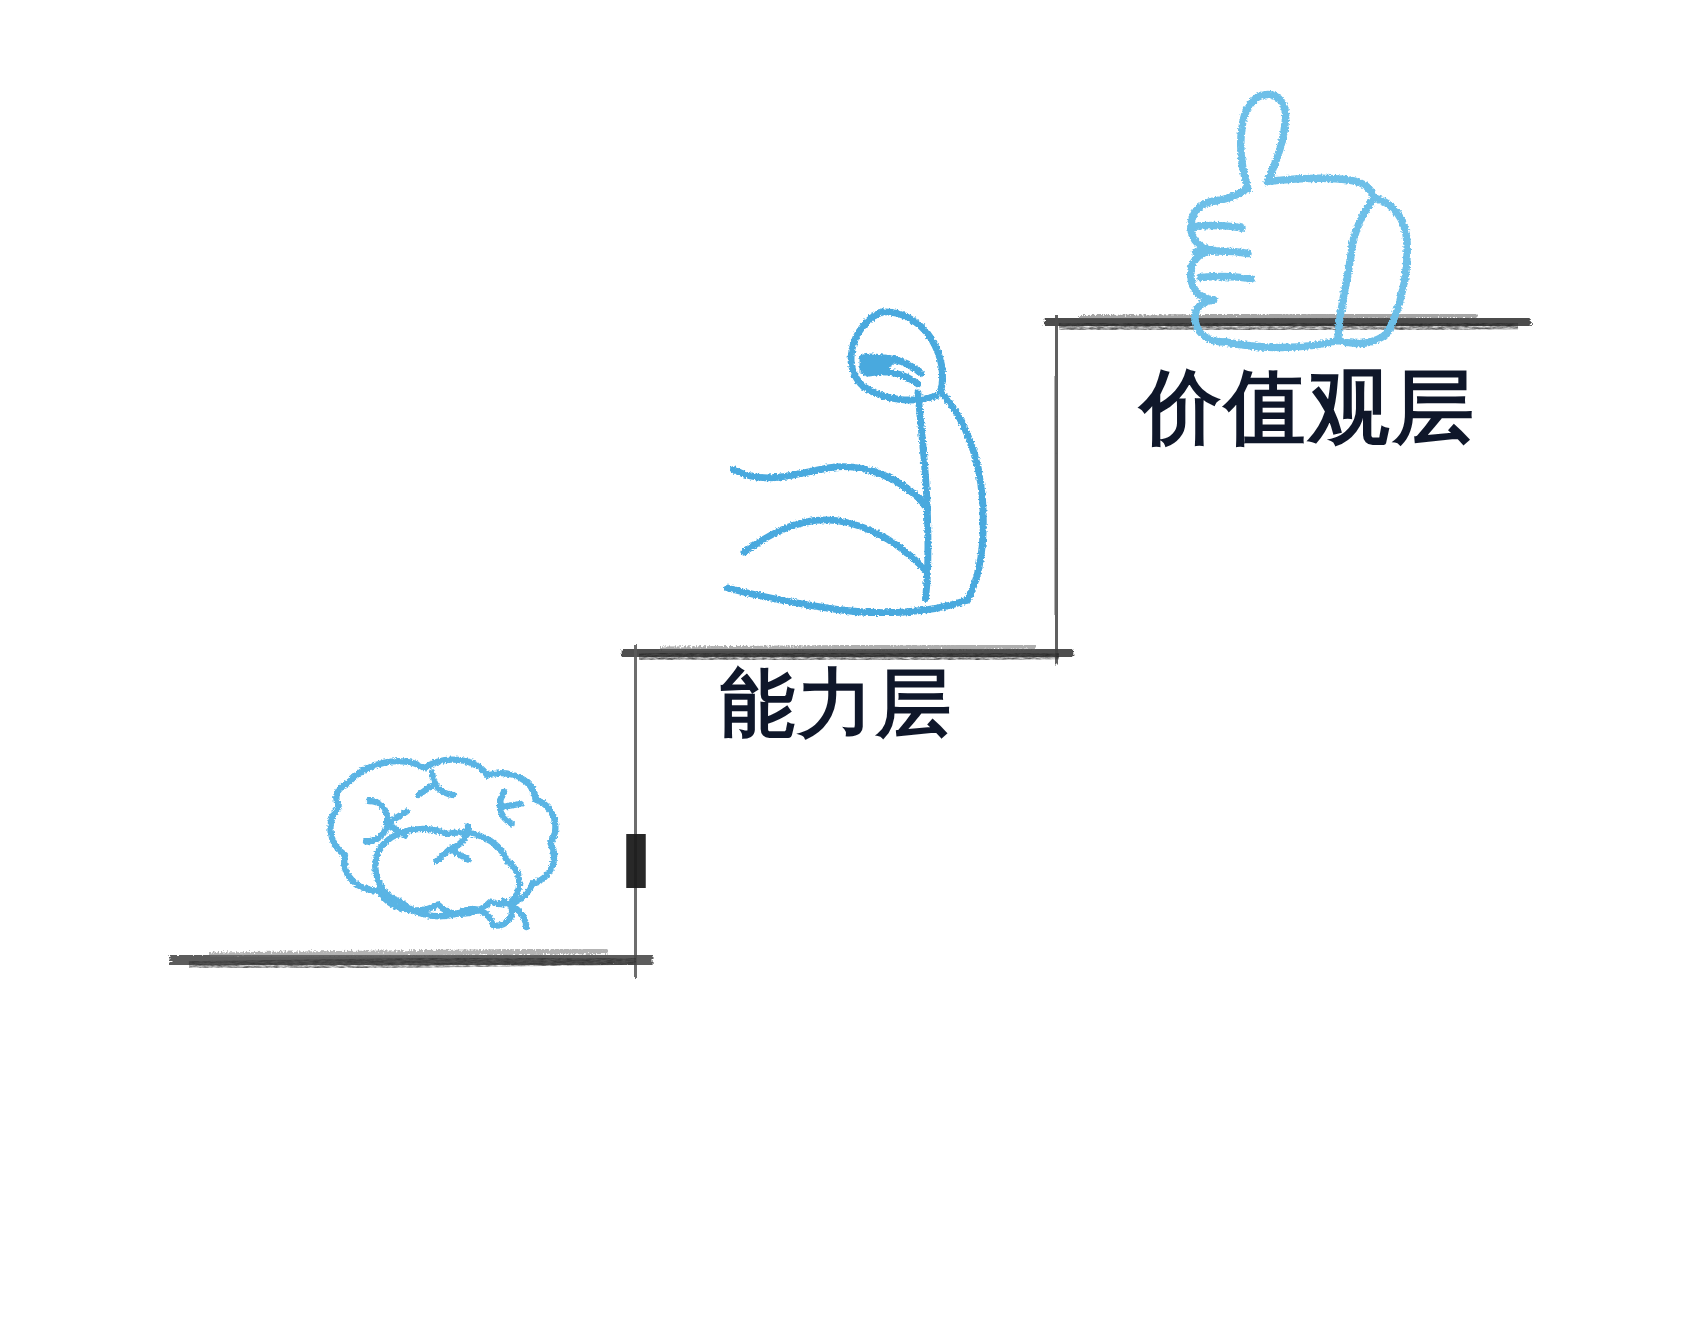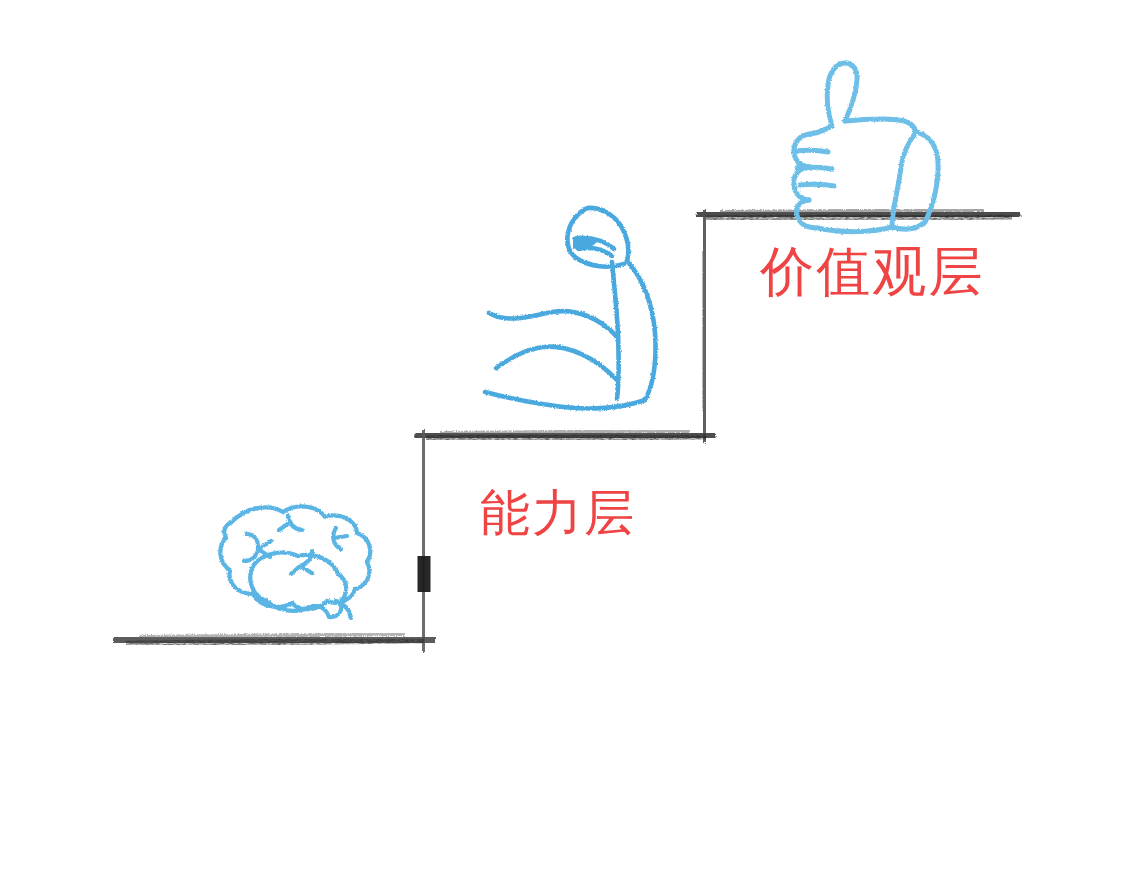--- a/index.html
+++ b/index.html
@@ -21,36 +21,36 @@
   #diagram-svg {
     position: absolute;
     left: 0;
     top: 0;
     width: 1125px;
     height: 887px;
     display: block;
   }
   .step-label {
     position: absolute;
-    color: #ef4444;
+    color: #0f172a;
     font-family: "DejaVu Sans", "Liberation Sans", sans-serif;
-    font-weight: normal;
+    font-weight: bold;
     white-space: nowrap;
     letter-spacing: 0.04em;
     line-height: 1;
     -webkit-font-smoothing: antialiased;
   }
   #label-knowledge {
     left: 176px;
     top: 662px;
     font-size: 56px;
   }
   #label-ability {
     left: 480px;
-    top: 488px;
+    top: 444px;
     font-size: 50px;
   }
   #label-values {
     left: 760px;
     top: 245px;
     font-size: 54px;
   }
 </style>
 </head>
 <body>

